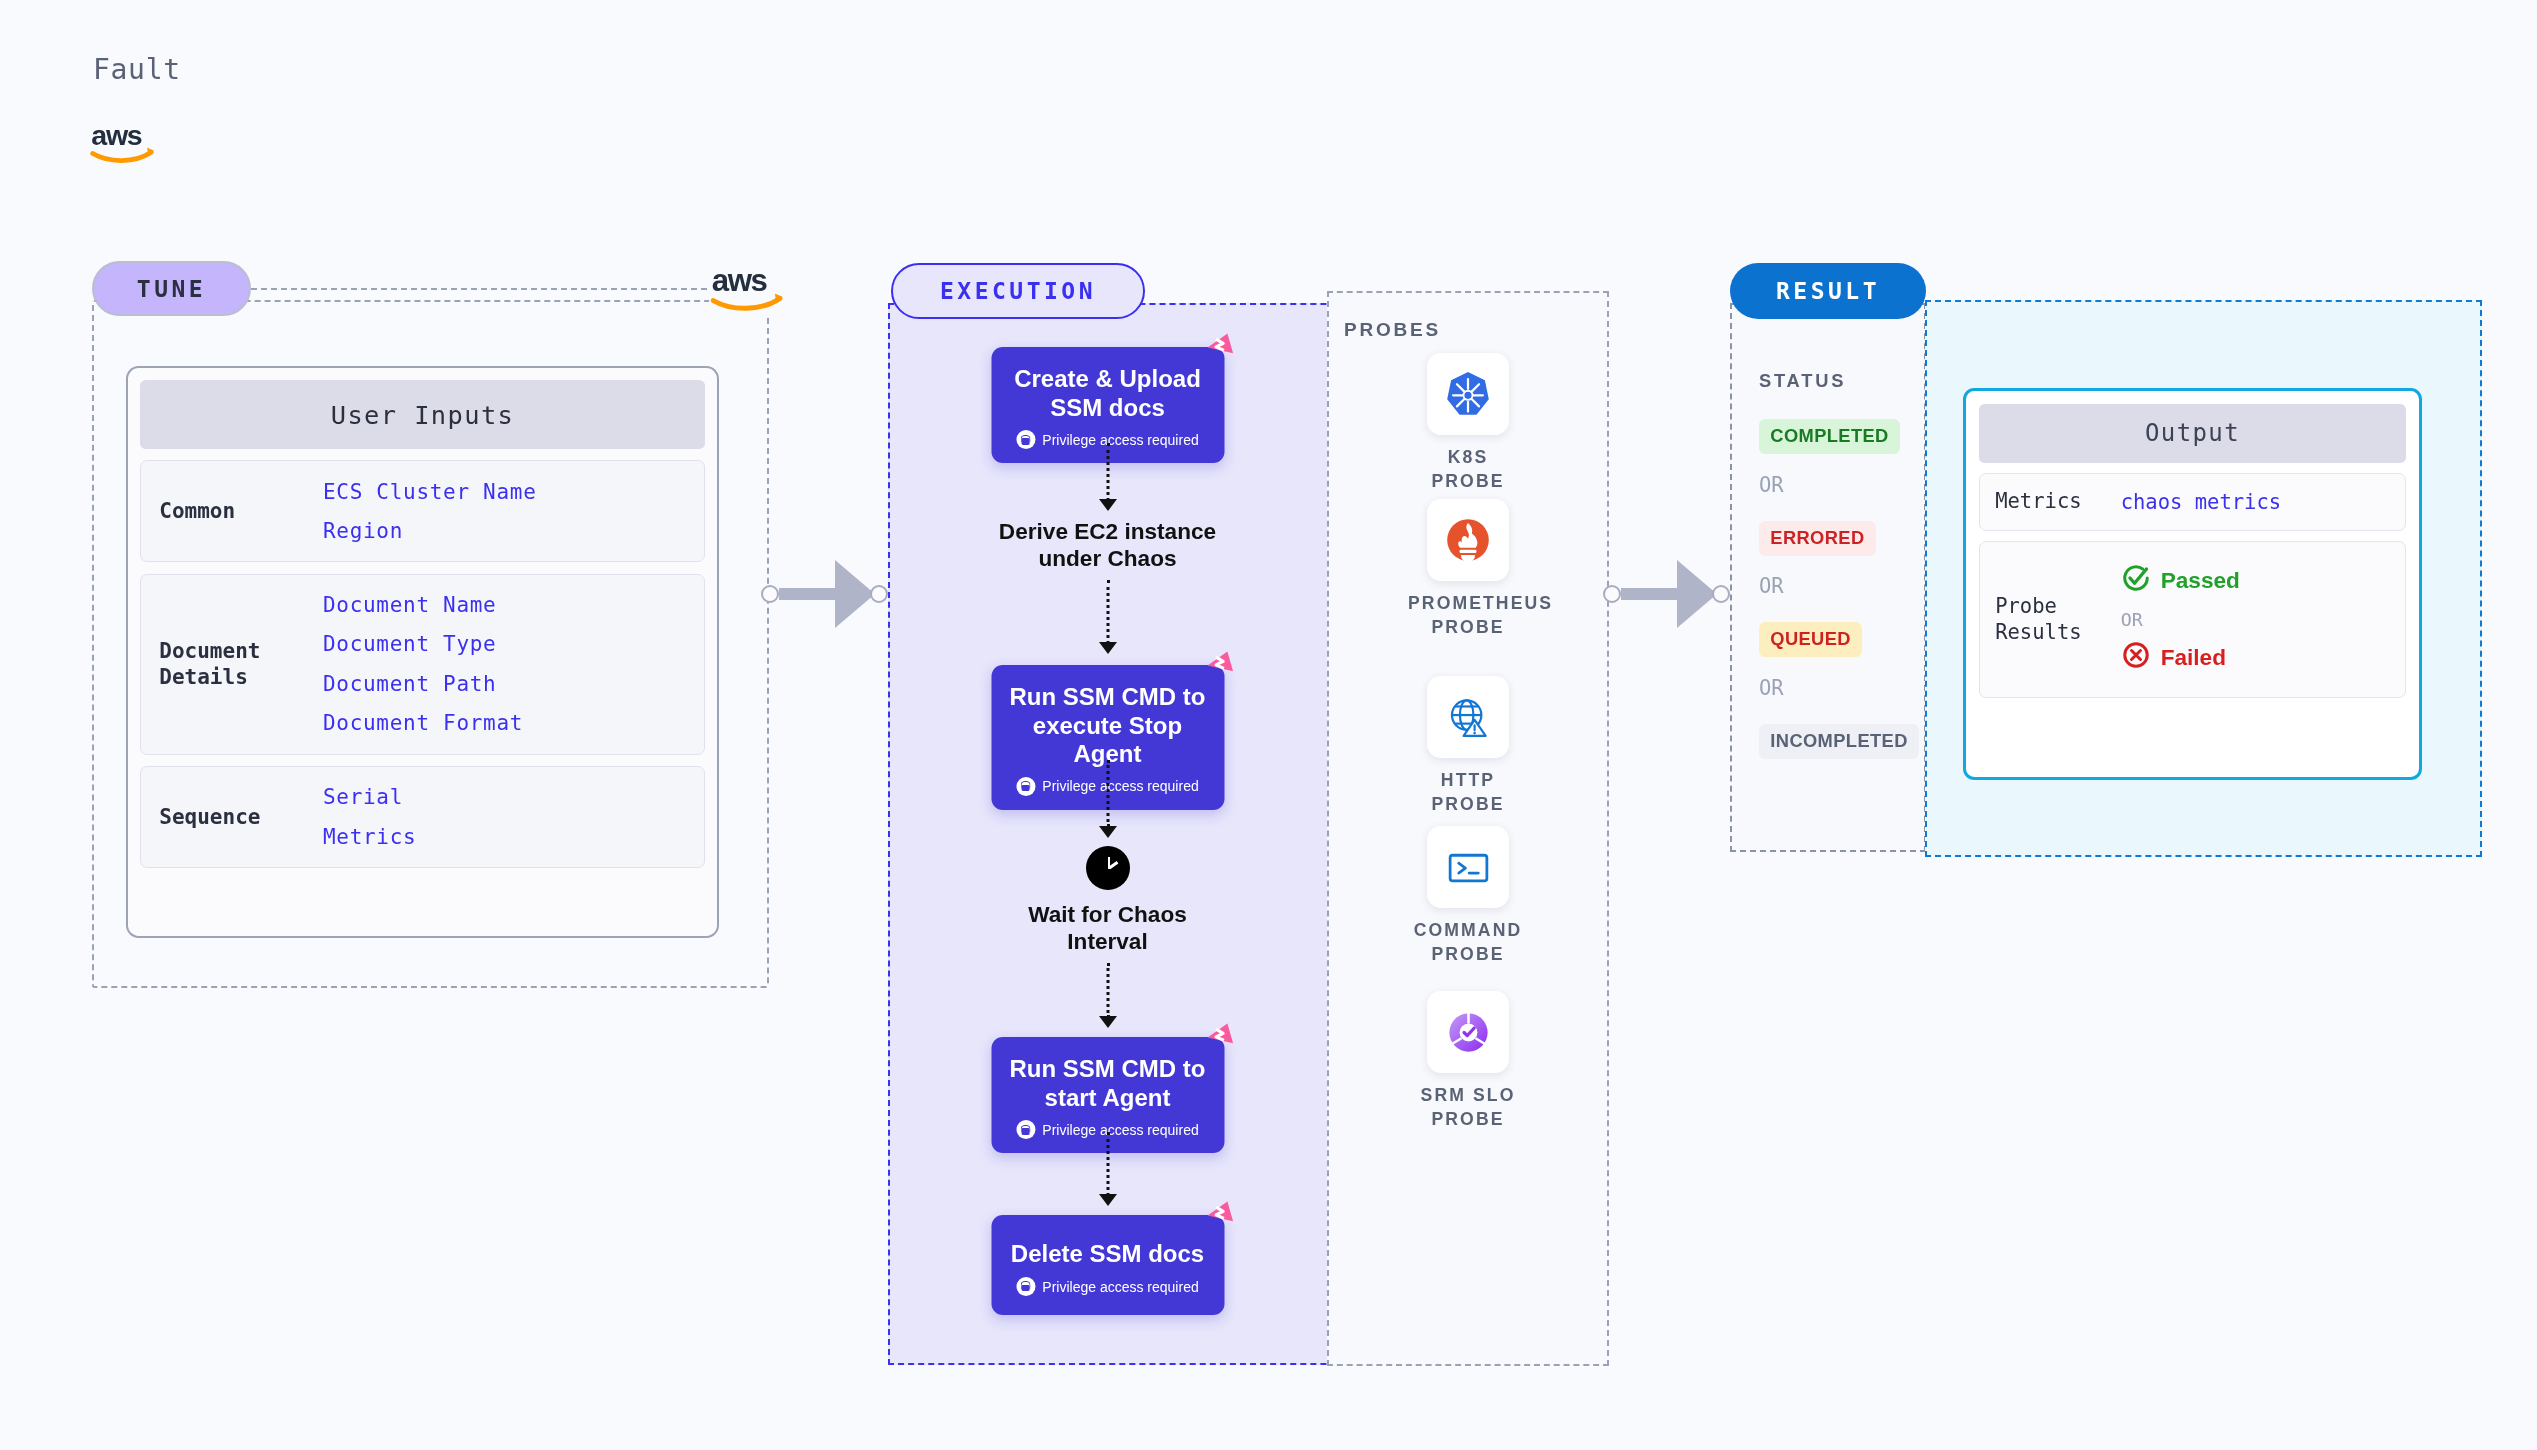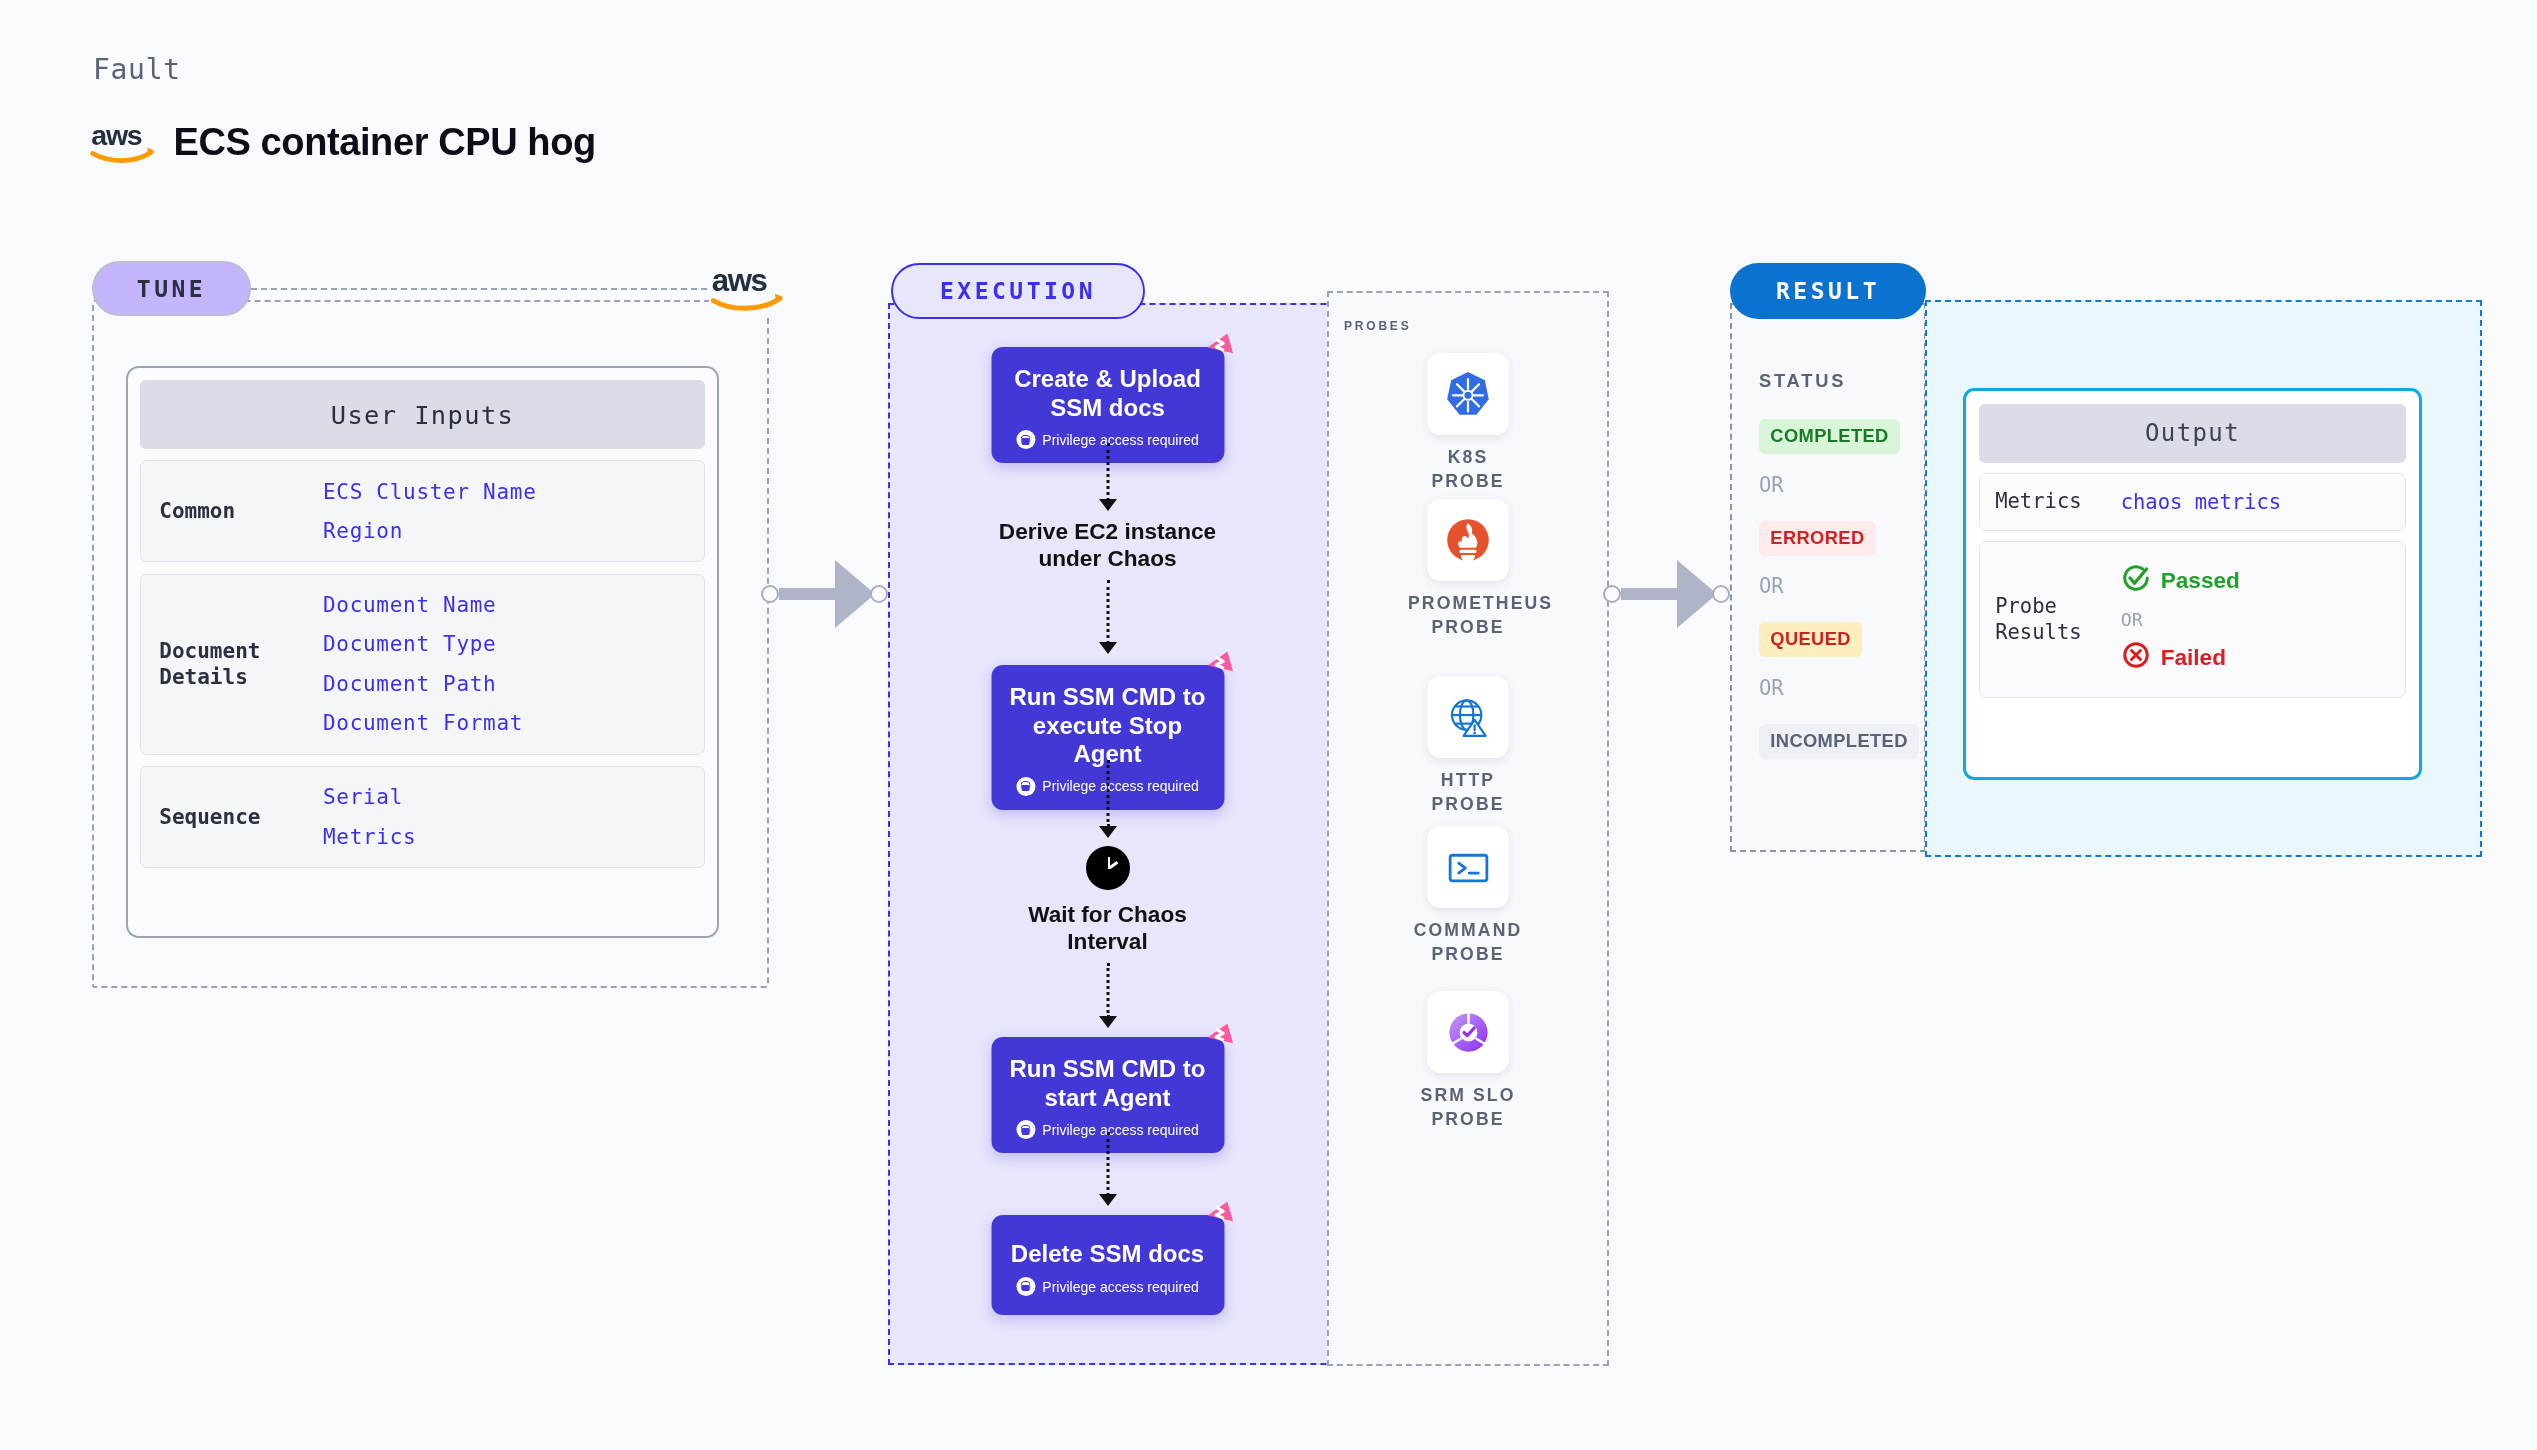--- a/index.html
+++ b/index.html
@@ -62,21 +62,21 @@
   .conn .head { width: 0; height: 0; border-top: 34px solid transparent;
                 border-bottom: 34px solid transparent; border-left: 40px solid #b0b4c8; flex: none; }
 
   
   #exec-panel { left: 888px; top: 303px; width: 720px; height: 1062px;
                 border: 2.8px dashed #3b30ef; background: #e7e6fb; }
   #exec-pill { left: 891px; top: 263px; width: 254px; height: 56px;
                background: #e7e6fb; border: 2.8px solid #3b30ef; color: #3b30ef; font-size: 23px; }
   #probes-panel { left: 1327px; top: 291px; width: 282px; height: 1075px;
                   border: 2.1px dashed #9aa2b5; border-left: 2.1px dashed #9aa2b5; background: #f8f9fc; }
-  #probes-label { position: absolute; left: 1344px; top: 319px; font-size: 12px;
+  #probes-label { position: absolute; left: 1344px; top: 319px; font-size: 19px;
                   font-weight: bold; color: #5a6275; letter-spacing: 2.8px; }
 
   #flow { position: absolute; left: 888px; top: 303px; width: 439px; height: 1062px; }
   .node { position: absolute; left: 50%; transform: translateX(-50%);
           background: #4338d6; border-radius: 11.3px; color: #fff; text-align: center;
           box-shadow: 0 4.2px 12.7px rgba(60,48,200,0.22); }
   .node .ntitle { font-size: 24px; font-weight: bold; line-height: 1.18; }
   .node .npriv { display: flex; align-items: center; justify-content: center; gap: 7px;
                  font-size: 14px; margin-top: 8.5px; }
   .lock { width: 19px; height: 19px; border-radius: 50%; background: #fff; position: relative; flex: none; }
@@ -141,21 +141,20 @@
 
 <div id="hdr-fault">Fault</div>
 <div id="hdr-row">
   <span id="aws-logo-hdr">
     <svg viewBox="0 0 100 62" width="68" height="44">
       <text x="2" y="36" font-family="Liberation Sans, sans-serif" font-size="42" font-weight="bold" fill="#232f3e" letter-spacing="-2">aws</text>
       <path d="M4 48 C28 62, 66 62, 90 46" stroke="#ff9900" stroke-width="7" fill="none" stroke-linecap="round"></path>
       <path d="M84 39 L94 44 L86 52 Z" fill="#ff9900"></path>
     </svg>
   </span>
-  <span id="hdr-title">ECS container CPU hog</span>
 </div>
 
 <div class="dashpanel" id="tune-panel"></div>
 <div id="tune-dash-line"></div>
 <div class="pill" id="tune-pill">TUNE</div>
 <span id="aws-logo-small">
   <svg viewBox="0 0 110 72" width="78" height="51">
     <rect x="0" y="0" width="110" height="72" fill="#f9fafe"></rect>
     <text x="4" y="40" font-family="Liberation Sans, sans-serif" font-size="44" font-weight="bold" fill="#232f3e" letter-spacing="-2">aws</text>
     <path d="M6 53 C32 68, 74 68, 100 50" stroke="#ff9900" stroke-width="7" fill="none" stroke-linecap="round"></path>

